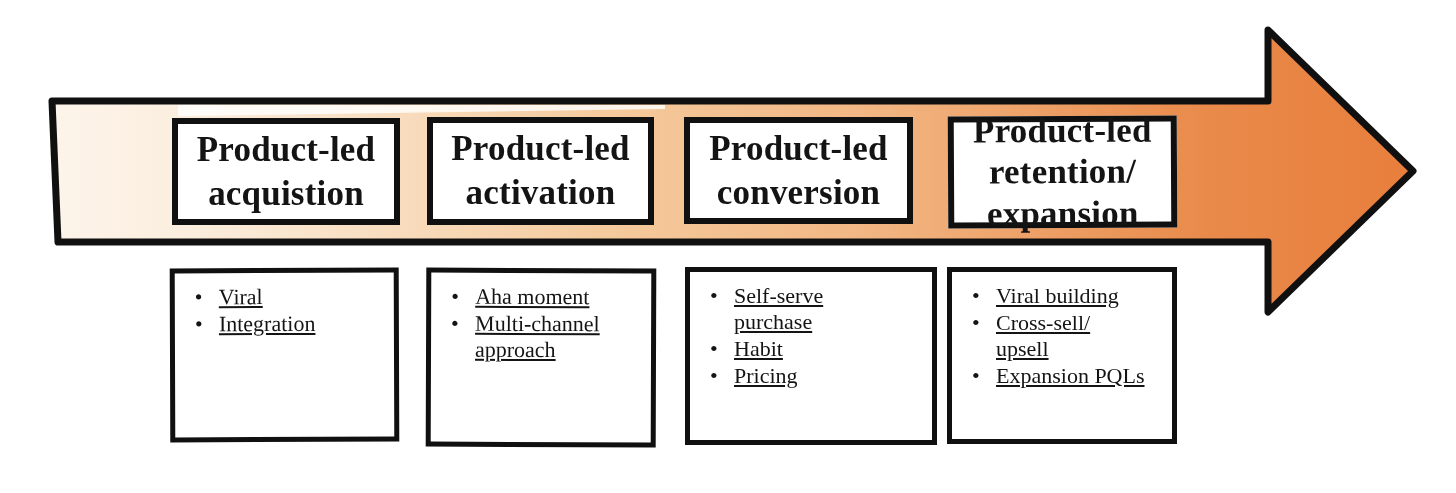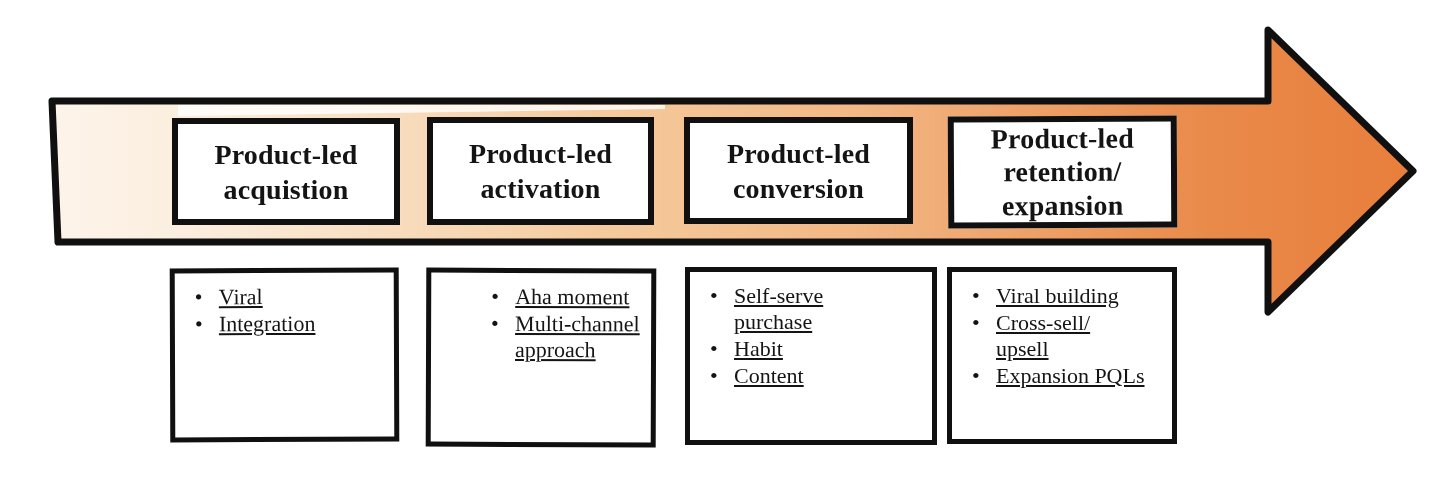--- a/index.html
+++ b/index.html
@@ -28,39 +28,39 @@
     box-sizing: border-box;
     background: #ffffff;
     border: 6px solid #101010;
     display: flex;
     align-items: center;
     justify-content: center;
     text-align: center;
   }
   .stage-title {
     font-weight: 700;
-    font-size: 28px;
+    font-size: 35px;
     line-height: 1.25;
     white-space: pre-line;
     letter-spacing: 0.2px;
   }
   .t1 { left: 172px; top: 118px; width: 228px; height: 107px; }
   .t2 { left: 427px; top: 117px; width: 227px; height: 108px; }
   .t3 { left: 684px; top: 117px; width: 229px; height: 107px; }
   .t4 { left: 948px; top: 116px; width: 229px; height: 112px; transform: rotate(-0.3deg); }
   .t4 .stage-title { line-height: 1.18; }
 
   .stage-items-box {
     position: absolute;
     box-sizing: border-box;
     background: #ffffff;
     border: 5px solid #101010;
   }
   .b1 { left: 170px; top: 268px; width: 229px; height: 174px; transform: rotate(-0.2deg); }
-  .b2 { left: 426px; top: 268px; width: 230px; height: 179px; transform: rotate(0.2deg); padding-left: 40px; }
+  .b2 { left: 426px; top: 268px; width: 230px; height: 179px; transform: rotate(0.2deg); }
   .b3 { left: 685px; top: 267px; width: 252px; height: 178px; }
   .b4 { left: 947px; top: 267px; width: 230px; height: 177px; }
 
   .items {
     list-style: none;
     margin: 0;
     padding: 11px 6px 0 18px;
     font-size: 22px;
     line-height: 1.18;
     text-decoration: underline;
@@ -127,21 +127,21 @@
       <li>Aha moment</li>
       <li>Multi-channel
 approach</li>
     </ul>
   </div>
   <div class="stage-items-box b3">
     <ul class="items">
       <li>Self-serve
 purchase</li>
       <li>Habit</li>
-      <li>Content</li>
+      <li>Pricing</li>
     </ul>
   </div>
   <div class="stage-items-box b4">
     <ul class="items">
       <li>Viral building</li>
       <li>Cross-sell/
 upsell</li>
       <li>Expansion PQLs</li>
     </ul>
   </div>

